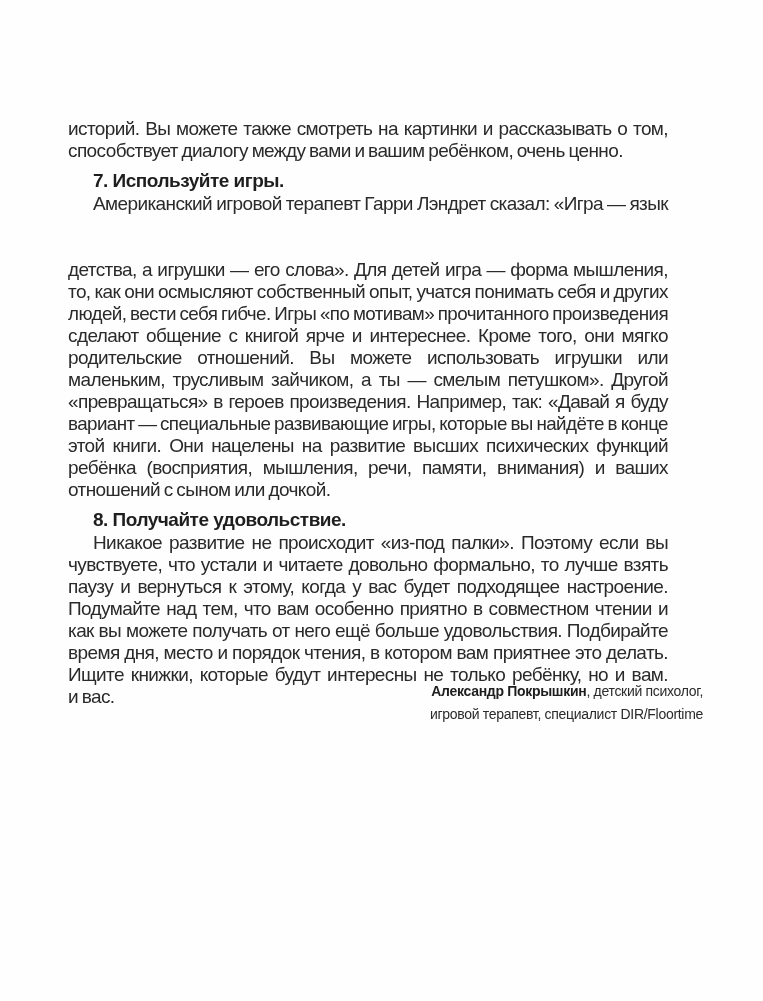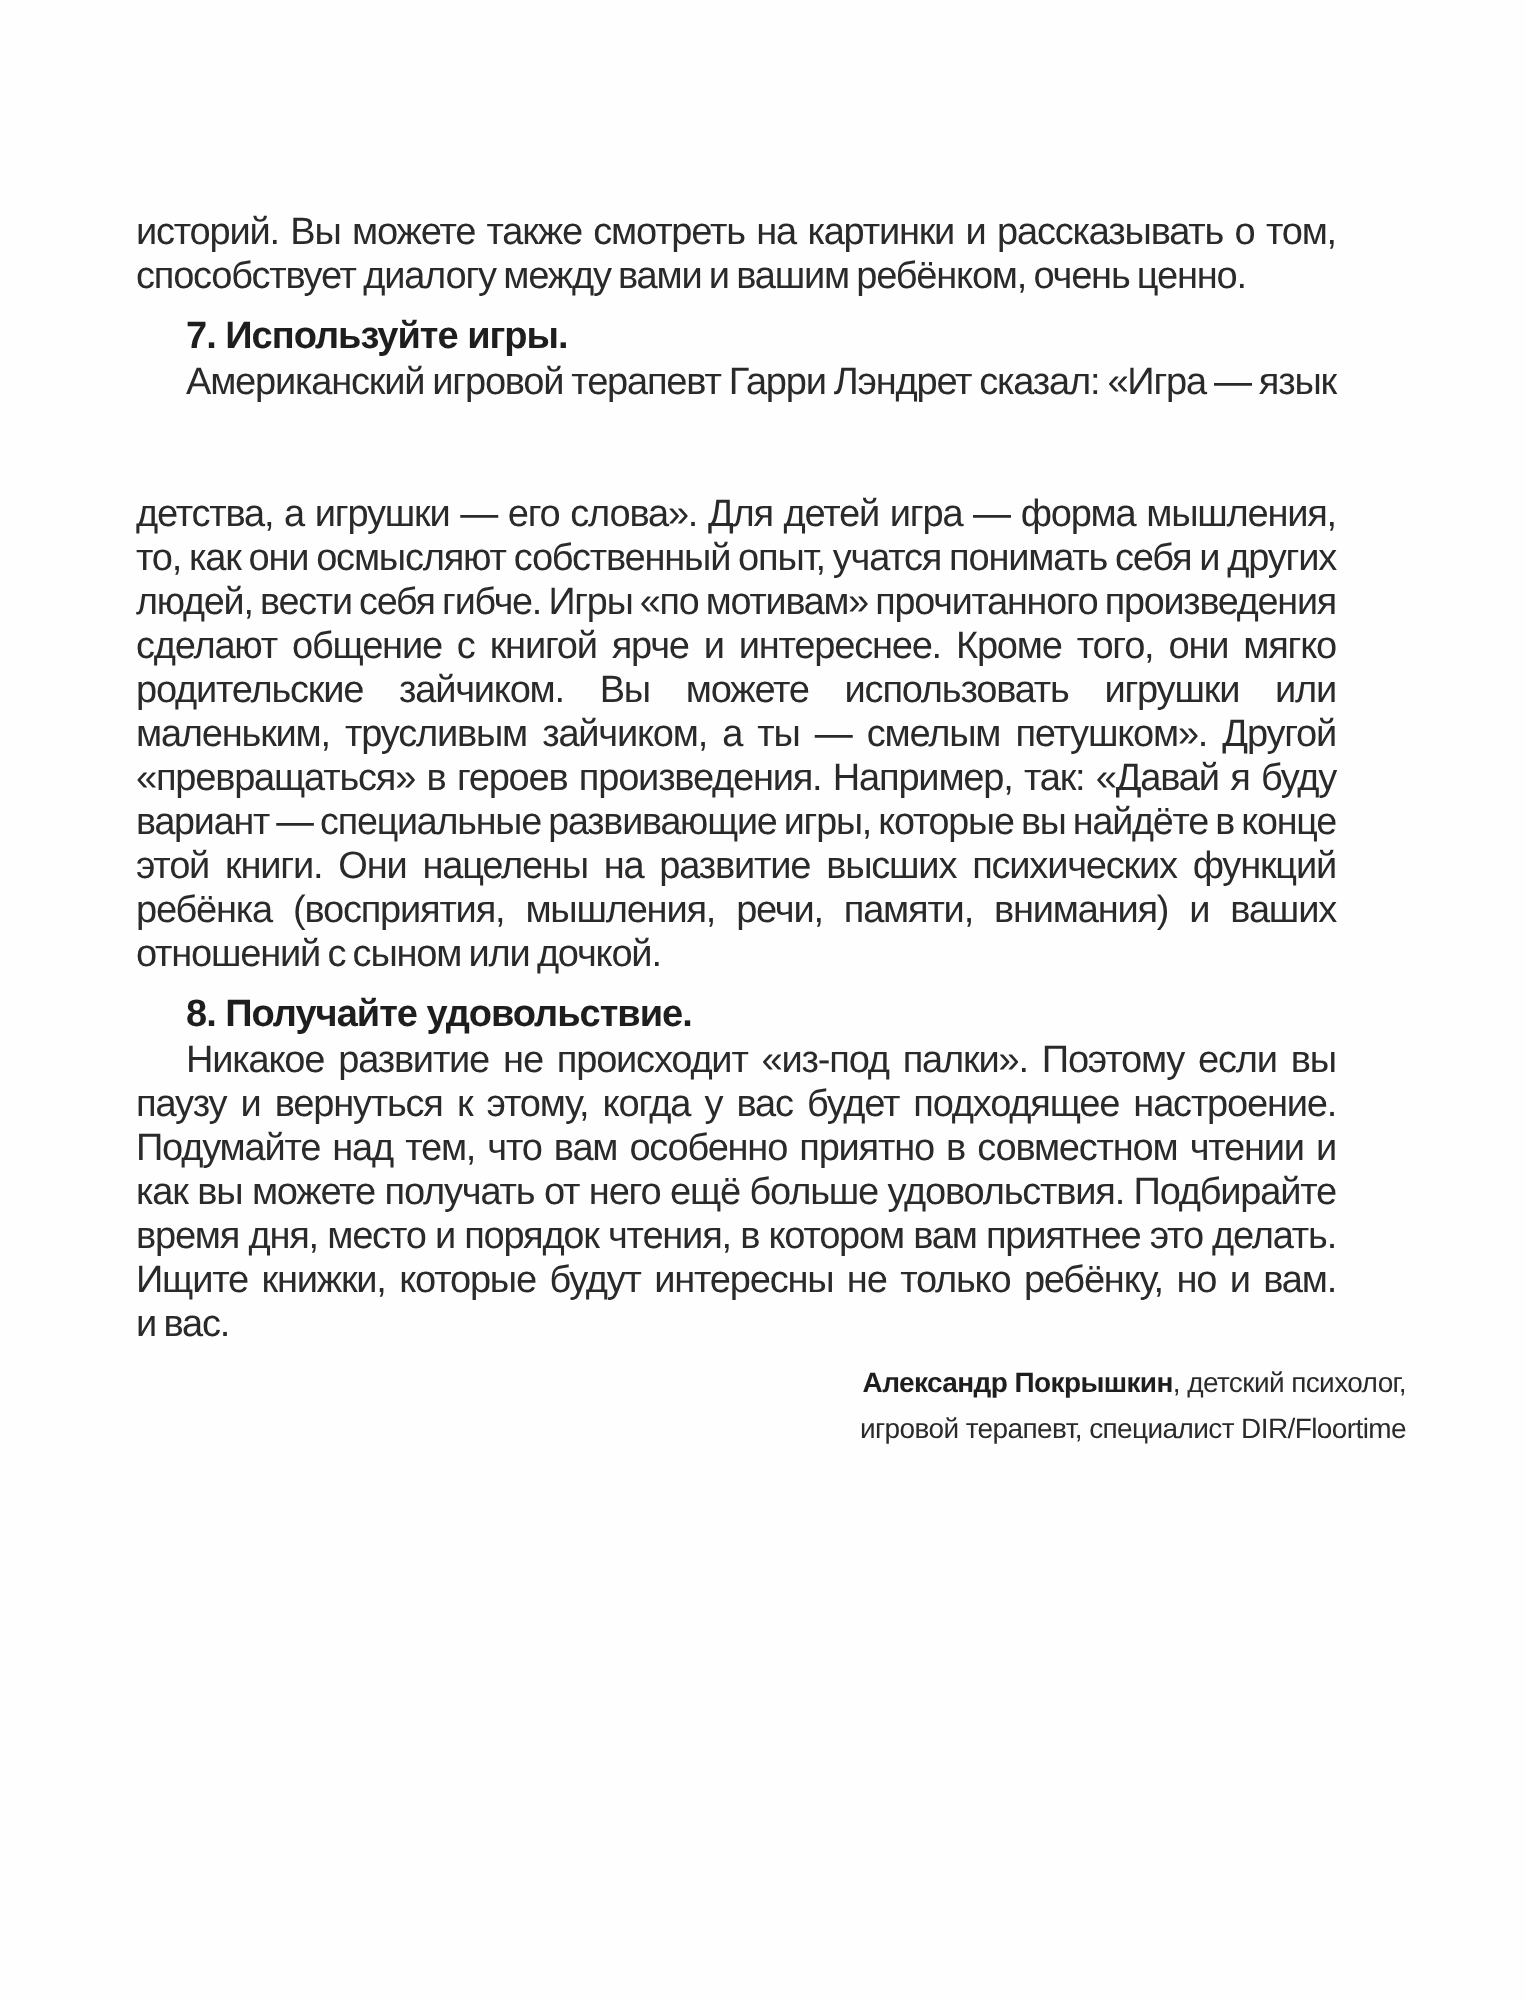--- a/index.html
+++ b/index.html
@@ -11,21 +11,21 @@
       width: 763px;
       height: 1001px;
       position: relative;
       overflow: hidden;
       font-family: "Liberation Sans", sans-serif;
       color: #2a2a2a;
     }
     .page {
       position: absolute;
       left: 68px;
-      top: 106px;
+      top: 118px;
       width: 600px;
     }
     .line {
       display: block;
       height: 22px;
       line-height: 22px;
       font-size: 19px;
       white-space: nowrap;
       text-align: justify;
       text-align-last: justify;
@@ -75,32 +75,33 @@
     <span class="line last" style="width: 600px; box-sizing: border-box;">способствует диалогу между вами и вашим ребёнком, очень ценно.</span>
   </div>
 
   <div>
     <span class="heading">7. Используйте игры.</span>
     <span class="line indent" style="width: 600px; box-sizing: border-box;">Американский игровой терапевт Гарри Лэндрет сказал: «Игра — язык</span>
     <span class="line" style="width: 600px; box-sizing: border-box; margin-top: 44px;">детства, а игрушки — его слова». Для детей игра — форма мышления,</span>
     <span class="line" style="width: 600px; box-sizing: border-box;">то, как они осмысляют собственный опыт, учатся понимать себя и других</span>
     <span class="line" style="width: 605.172px; transform: scaleX(0.991454); box-sizing: border-box;">людей, вести себя гибче. Игры «по мотивам» прочитанного произведения</span>
     <span class="line" style="width: 600px; box-sizing: border-box;">сделают общение с книгой ярче и интереснее. Кроме того, они мягко</span>
-    <span class="line" style="width: 600px; box-sizing: border-box;">родительские зайчиком. Вы можете использовать игрушки или</span>
+    <span class="line" style="width: 600px; box-sizing: border-box;">родительские отношений. Вы можете использовать игрушки или</span>
     <span class="line" style="width: 600px; box-sizing: border-box;">маленьким, трусливым зайчиком, а ты — смелым петушком». Другой</span>
     <span class="line" style="width: 600px; box-sizing: border-box;">«превращаться» в героев произведения. Например, так: «Давай я буду</span>
     <span class="line" style="width: 605.891px; transform: scaleX(0.990278); box-sizing: border-box;">вариант — специальные развивающие игры, которые вы найдёте в конце</span>
     <span class="line" style="width: 600px; box-sizing: border-box;">этой книги. Они нацелены на развитие высших психических функций</span>
     <span class="line" style="width: 600px; box-sizing: border-box;">ребёнка (восприятия, мышления, речи, памяти, внимания) и ваших</span>
     <span class="line last" style="width: 600px; box-sizing: border-box;">отношений с сыном или дочкой.</span>
   </div>
 
   <div>
     <span class="heading">8. Получайте удовольствие.</span>
     <span class="line indent" style="width: 600px; box-sizing: border-box;">Никакое развитие не происходит «из-под палки». Поэтому если вы</span>
+    <span class="line" style="width: 600px; box-sizing: border-box;">чувствуете, что устали и читаете довольно формально, то лучше взять</span>
     <span class="line" style="width: 600px; box-sizing: border-box;">паузу и вернуться к этому, когда у вас будет подходящее настроение.</span>
     <span class="line" style="width: 600px; box-sizing: border-box;">Подумайте над тем, что вам особенно приятно в совместном чтении и</span>
     <span class="line" style="width: 600px; box-sizing: border-box;">как вы можете получать от него ещё больше удовольствия. Подбирайте</span>
     <span class="line" style="width: 600px; box-sizing: border-box;">время дня, место и порядок чтения, в котором вам приятнее это делать.</span>
     <span class="line" style="width: 600px; box-sizing: border-box;">Ищите книжки, которые будут интересны не только ребёнку, но и вам.</span>
     <span class="line last" style="width: 600px; box-sizing: border-box;">и вас.</span>
   </div>
 
 </div>
 

